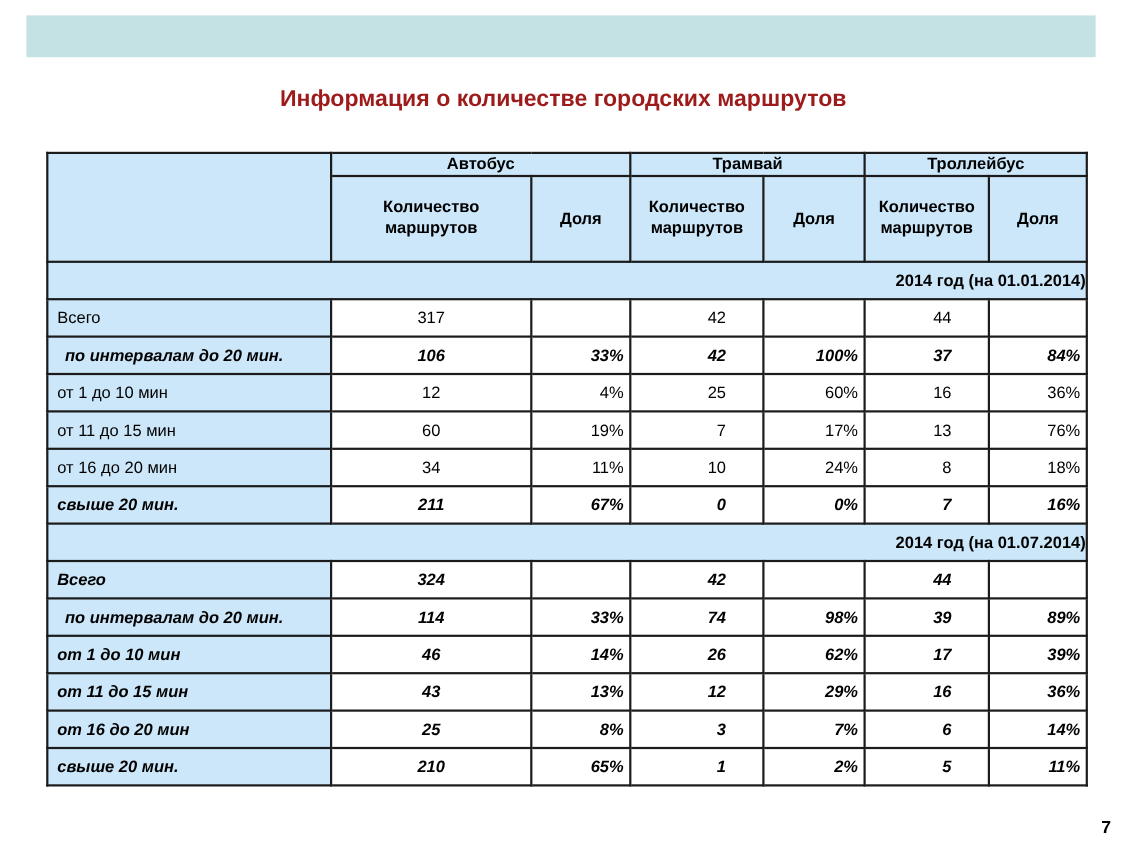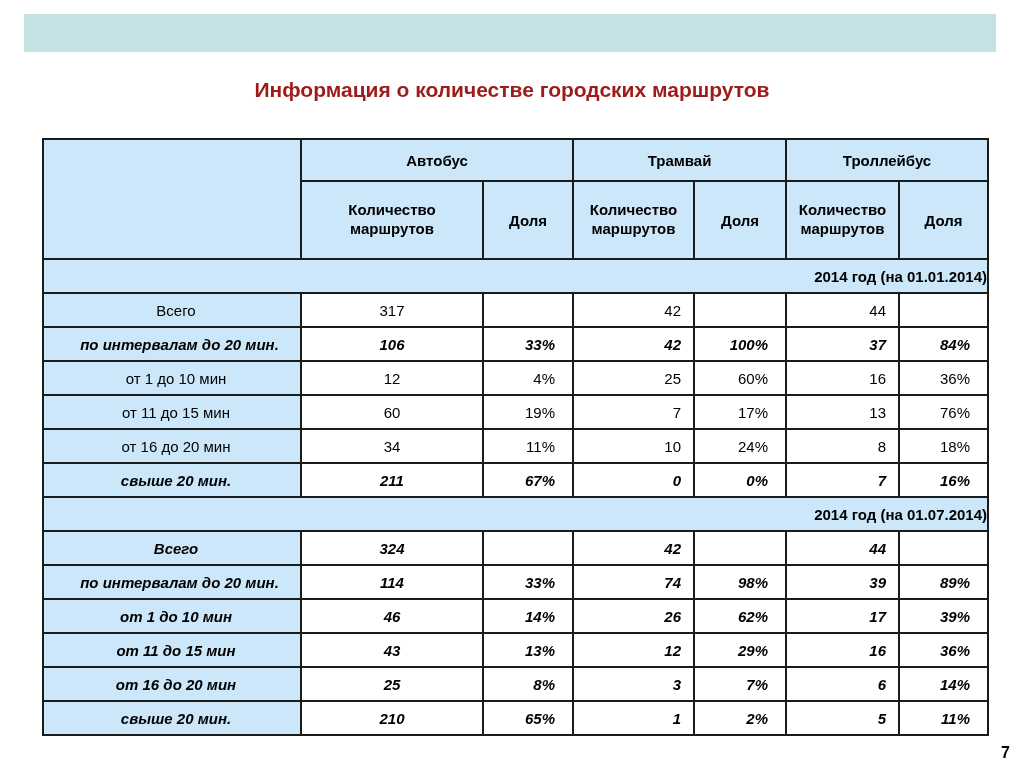--- a/index.html
+++ b/index.html
@@ -37,40 +37,40 @@
     border-collapse: collapse;
     table-layout: fixed;
     font-size: 15px;
     color: #000;
   }
   table.routes th, table.routes td {
     border: 2px solid #1b1b1b;
     vertical-align: middle;
   }
   thead th { background: #cce7f9; font-weight: bold; text-align: center; }
-  tr.vehicle-row th { height: 42px; }
+  tr.vehicle-row th { height: 21px; }
   tr.subhead-row th { height: 78px; }
   .qty-head span { display: inline-block; max-width: 118px; line-height: 1.25; }
 
   td.section-cell {
     background: #cce7f9;
     font-weight: bold;
     text-align: right;
     height: 34px;
   }
   tbody td { height: 34px; background: #ffffff; }
   td.label {
     background: #cce7f9;
-    text-align: center;
+    text-align: left;
     padding-left: 8px;
   }
   td.label.indent { padding-left: 15px; }
   td.col1 { text-align: center; }
-  td.col3, td.col5 { text-align: right; padding-right: 12px; }
-  td.col2, td.col4, td.col6 { text-align: right; padding-right: 17px; }
+  td.col3, td.col5 { text-align: right; padding-right: 33px; }
+  td.col2, td.col4, td.col6 { text-align: right; padding-right: 5px; }
   tr.bold td { font-weight: bold; font-style: italic; }
 
   .page-number {
     position: absolute;
     right: 14px; bottom: 6px;
     font-size: 16px;
     font-weight: bold;
     color: #000;
   }
 </style>

